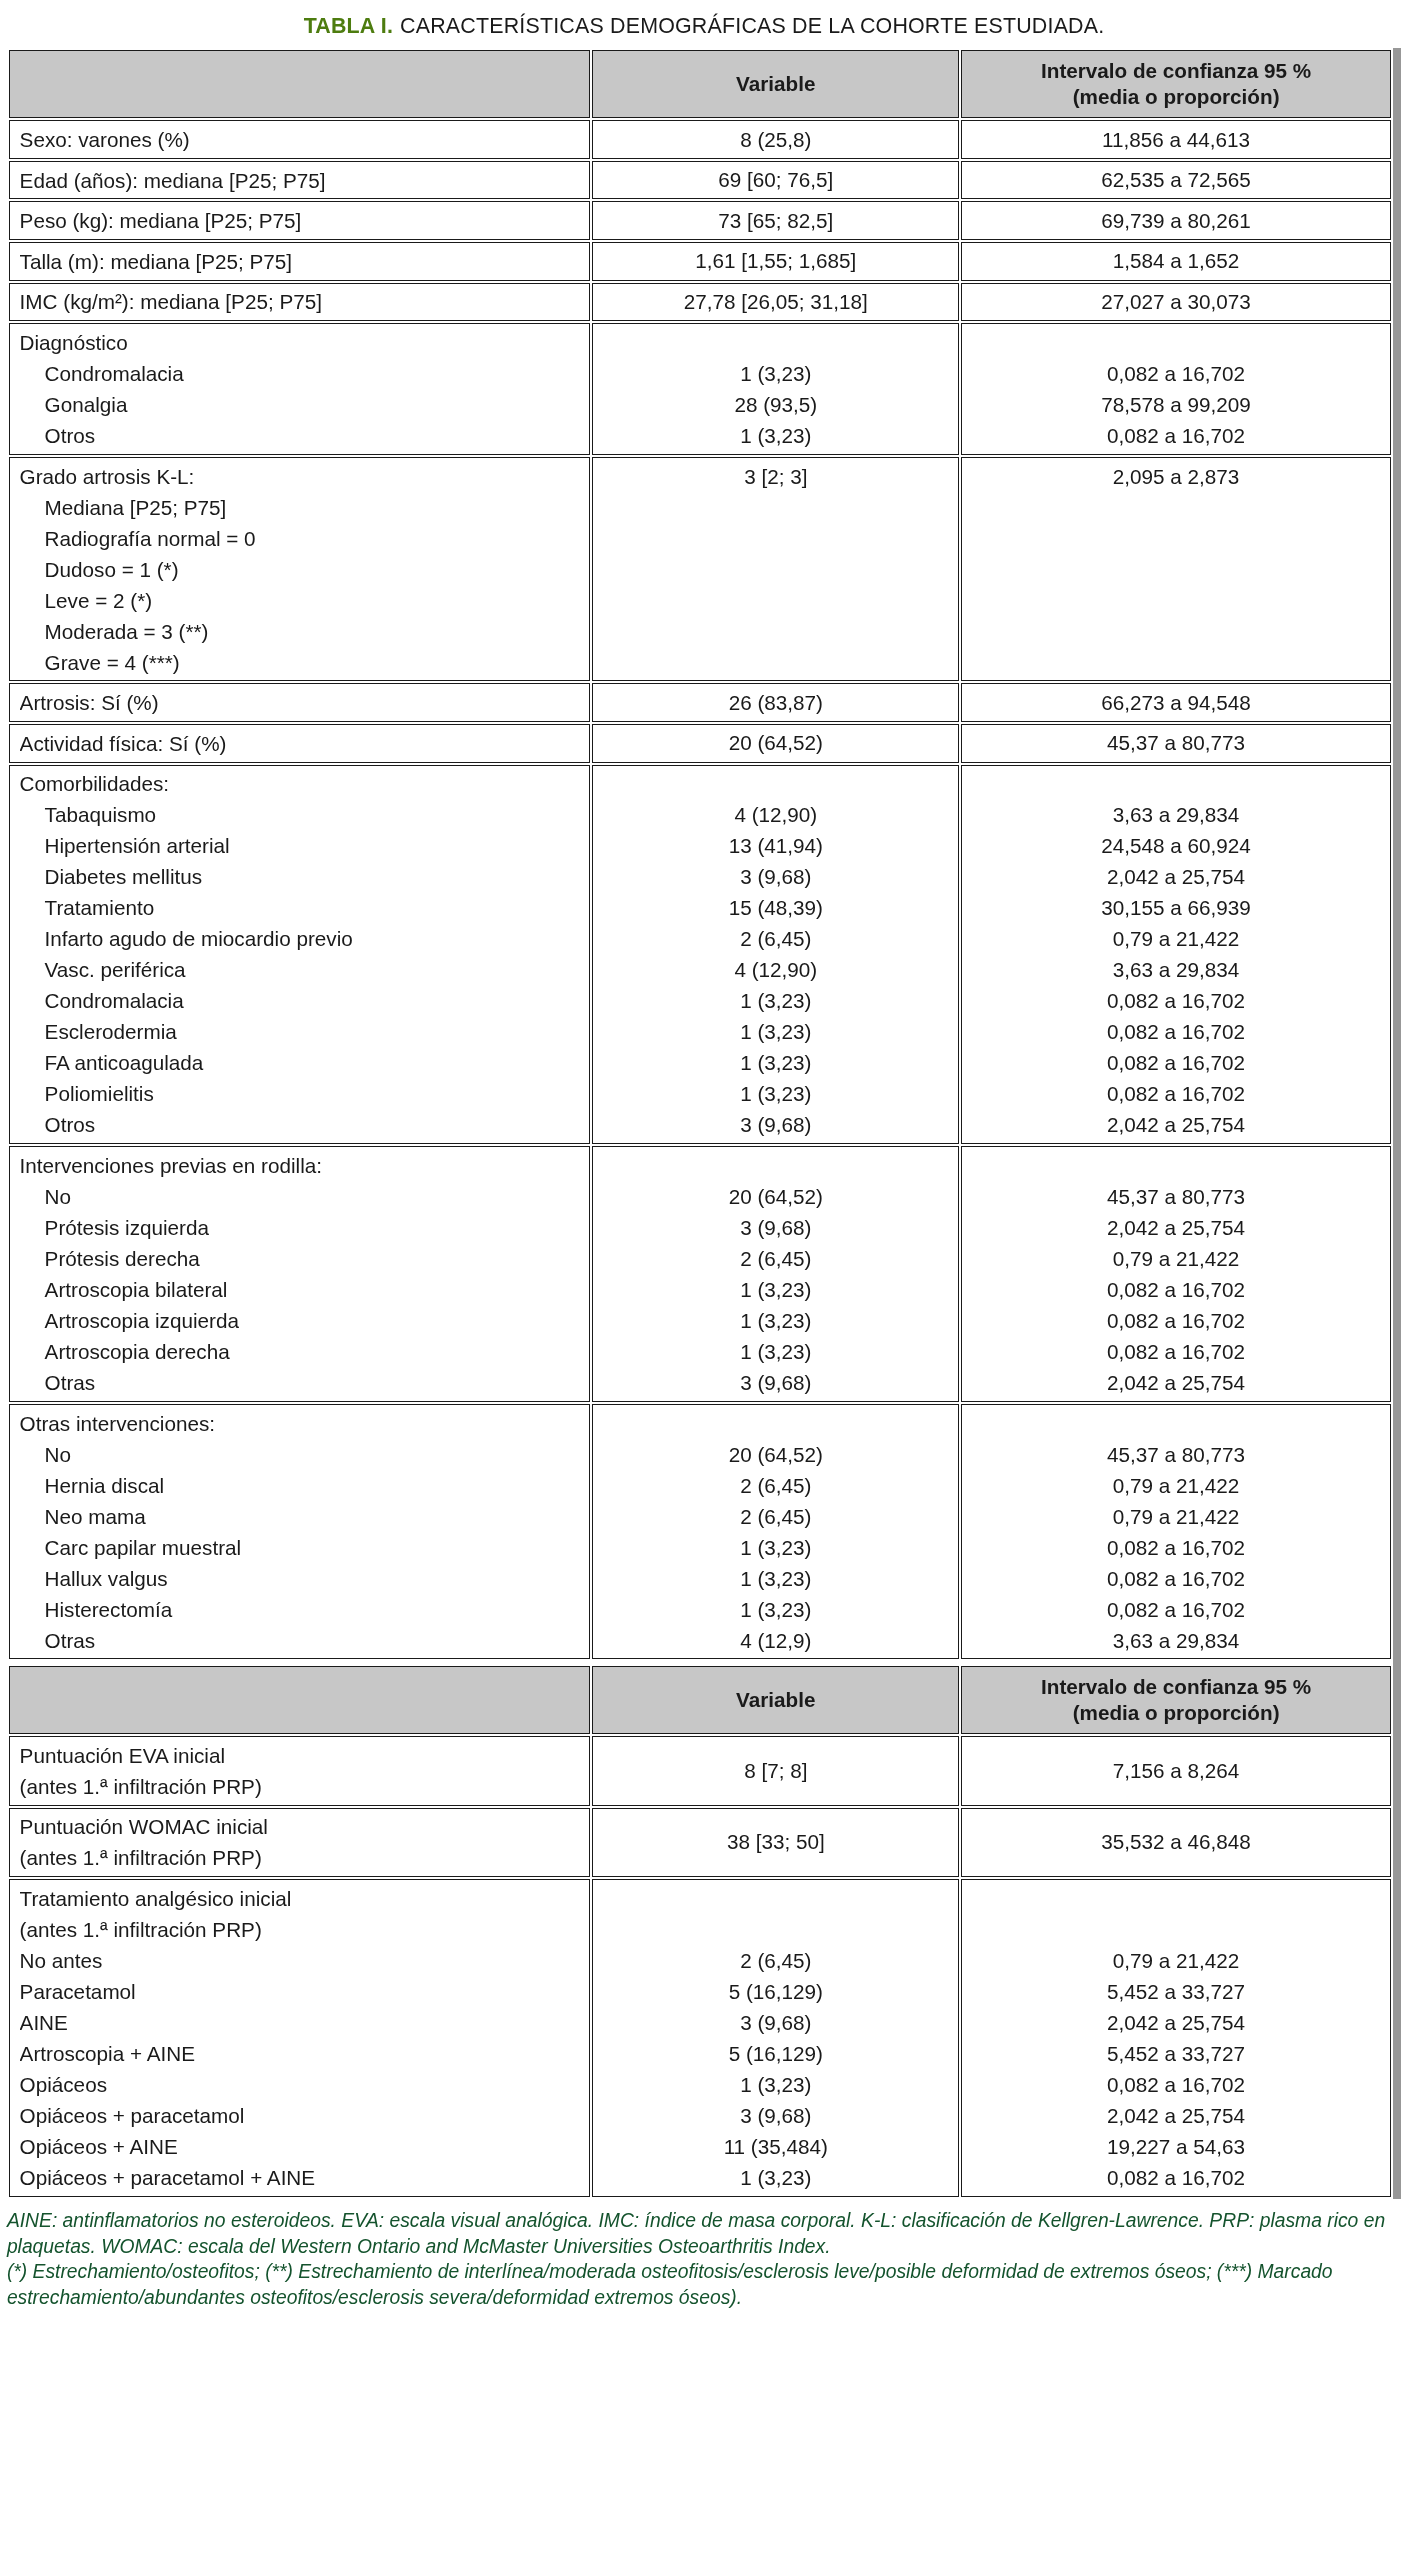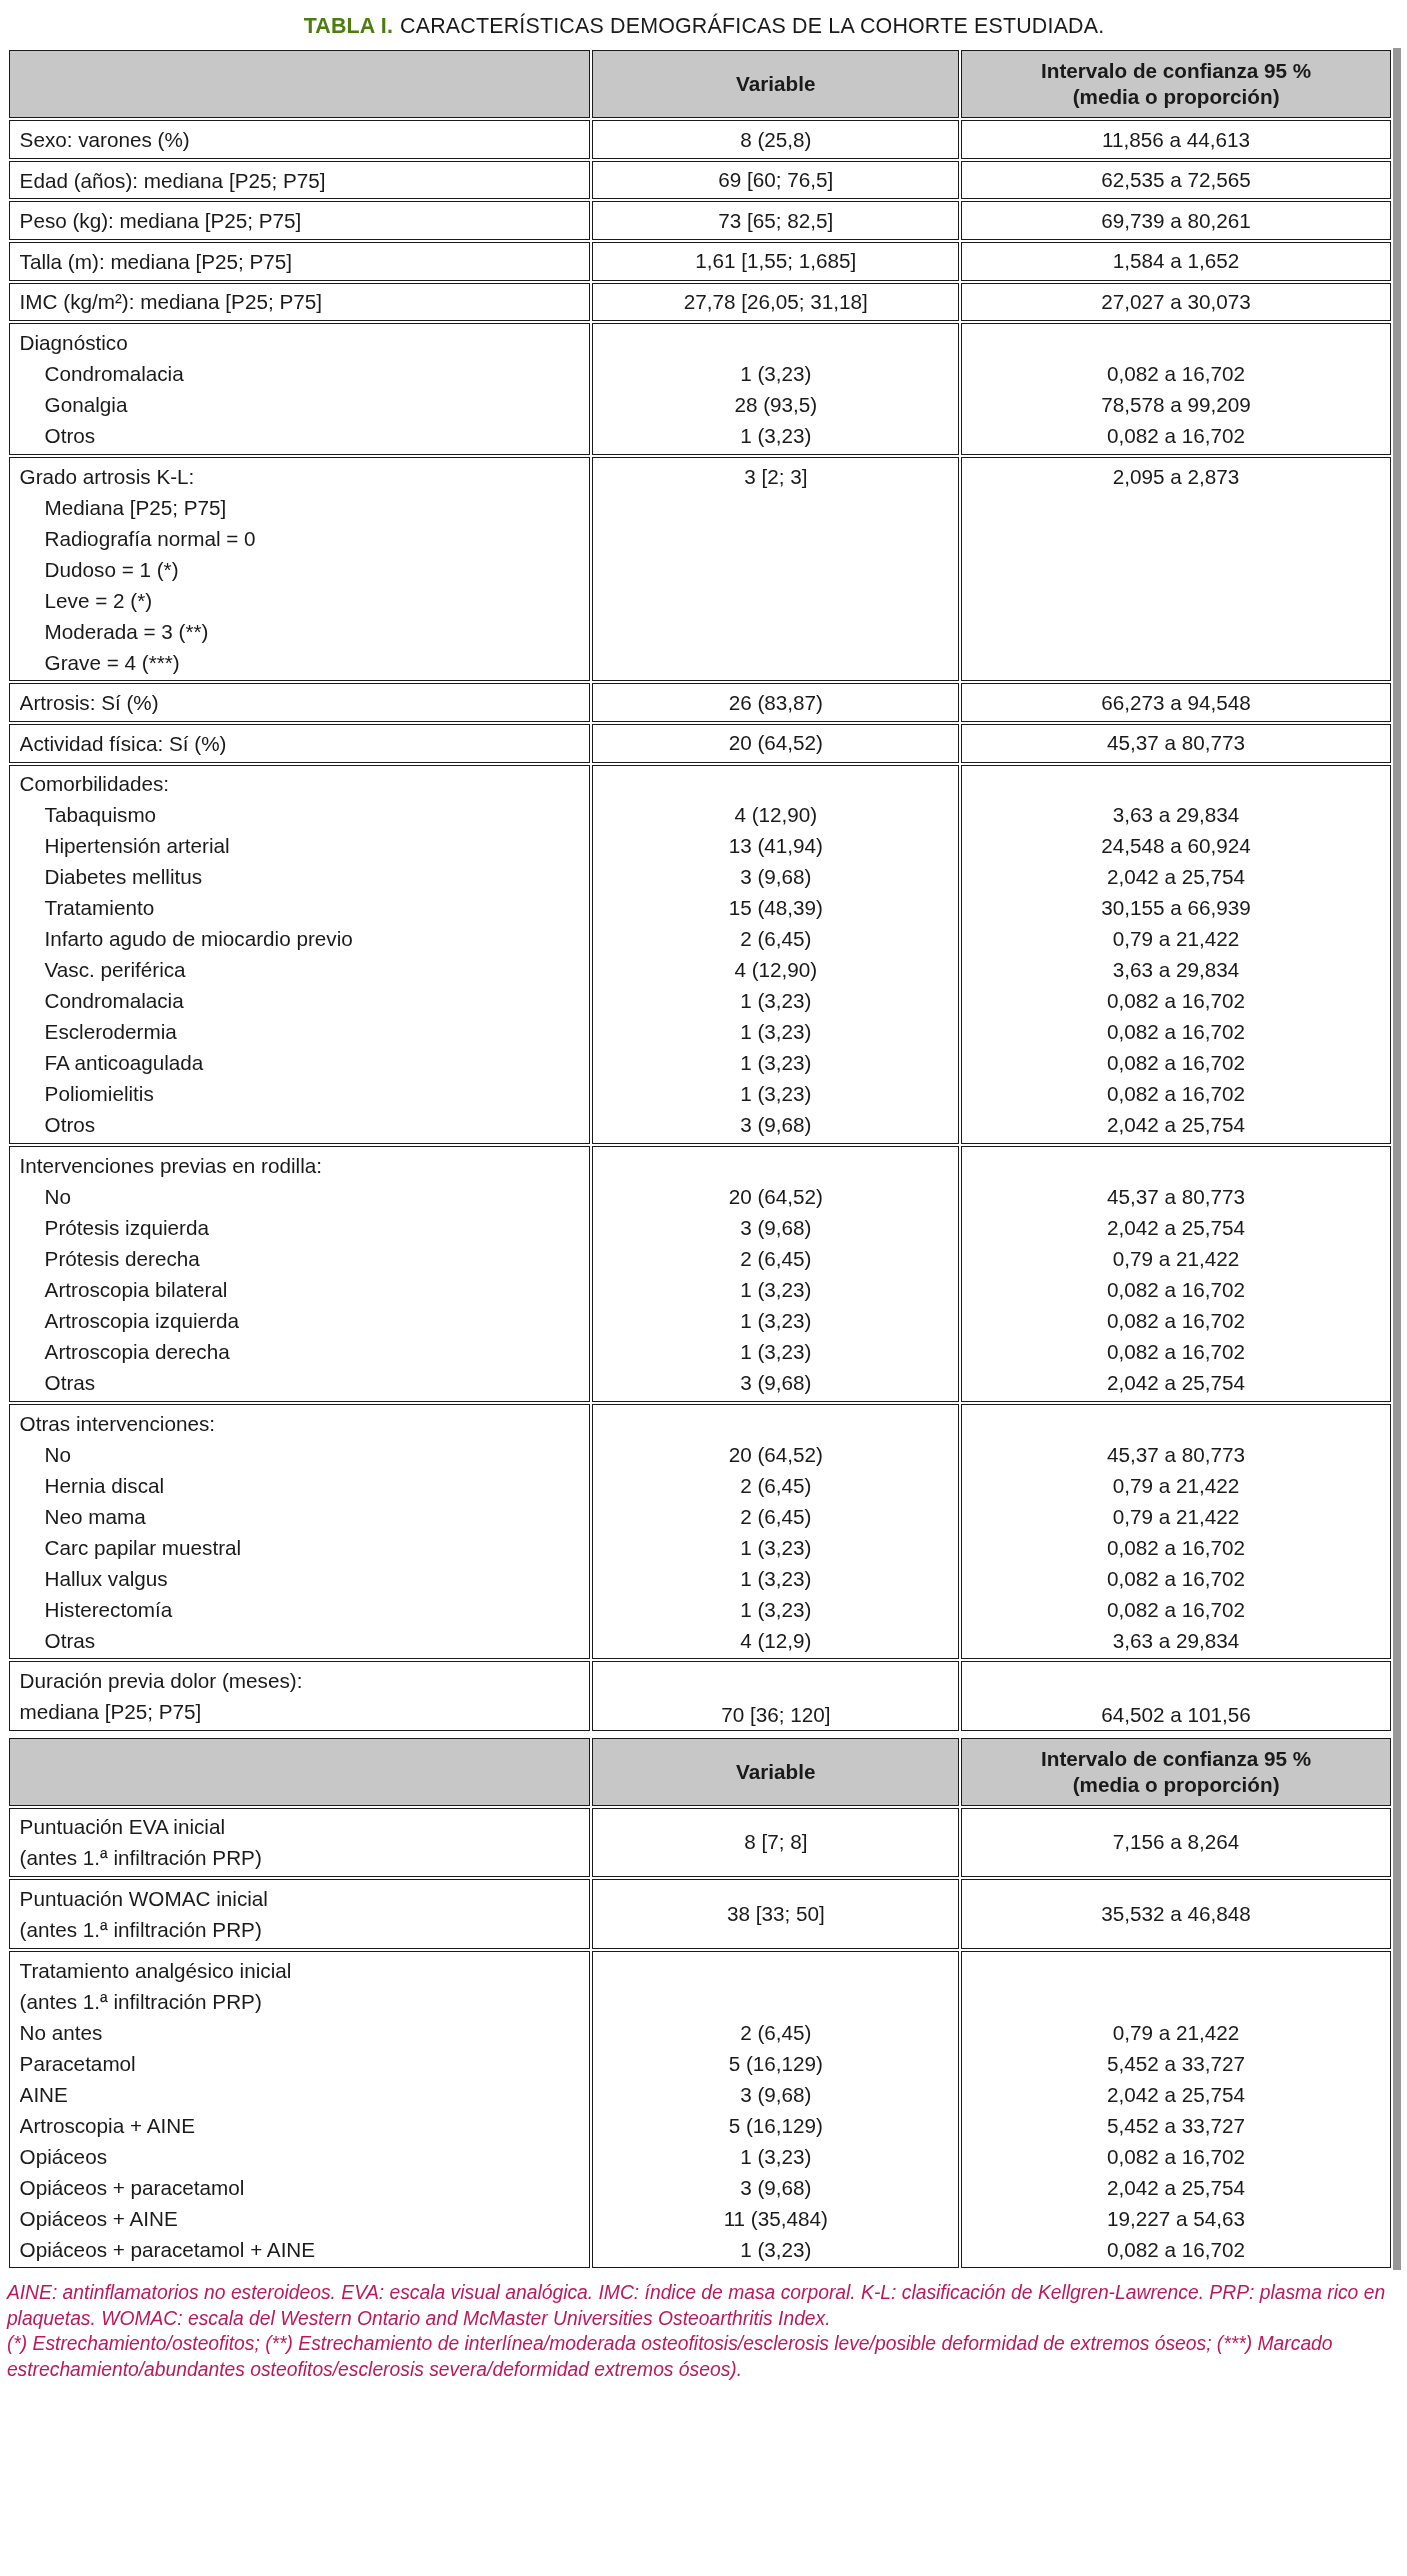--- a/index.html
+++ b/index.html
@@ -70,21 +70,21 @@
   }
   .indent { padding-left: 25px; }
 
   .multiline-row td { }
 
   .footnotes {
     margin-top: 9.7px;
     font-style: italic;
     font-size: 19.3px;
     line-height: 25.5px;
-    color: #be185d;
+    color: #14532d;
     padding-right: 5.5px;
   }
   .footnotes p { margin: 0; }
 </style>
 </head>
 <body>
 
 <div class="page">
 
   <div class="title">
@@ -297,28 +297,20 @@
               <div class="ln">&nbsp;</div>
               <div class="ln">45,37 a 80,773</div>
               <div class="ln">0,79 a 21,422</div>
               <div class="ln">0,79 a 21,422</div>
               <div class="ln">0,082 a 16,702</div>
               <div class="ln">0,082 a 16,702</div>
               <div class="ln">0,082 a 16,702</div>
               <div class="ln">3,63 a 29,834</div>
             </td>
           </tr>
-          <tr>
-            <td class="label-cell">
-              <div class="ln">Duración previa dolor (meses):</div>
-              <div class="ln">mediana [P25; P75]</div>
-            </td>
-            <td class="value-cell v-bottom">70 [36; 120]</td>
-            <td class="value-cell v-bottom">64,502 a 101,56</td>
-          </tr>
         </tbody>
     </table>
 
     <table class="demo-table t2">
       <colgroup>
           <col class="c1">
           <col class="c2">
           <col class="c3">
         </colgroup>
       <thead>

